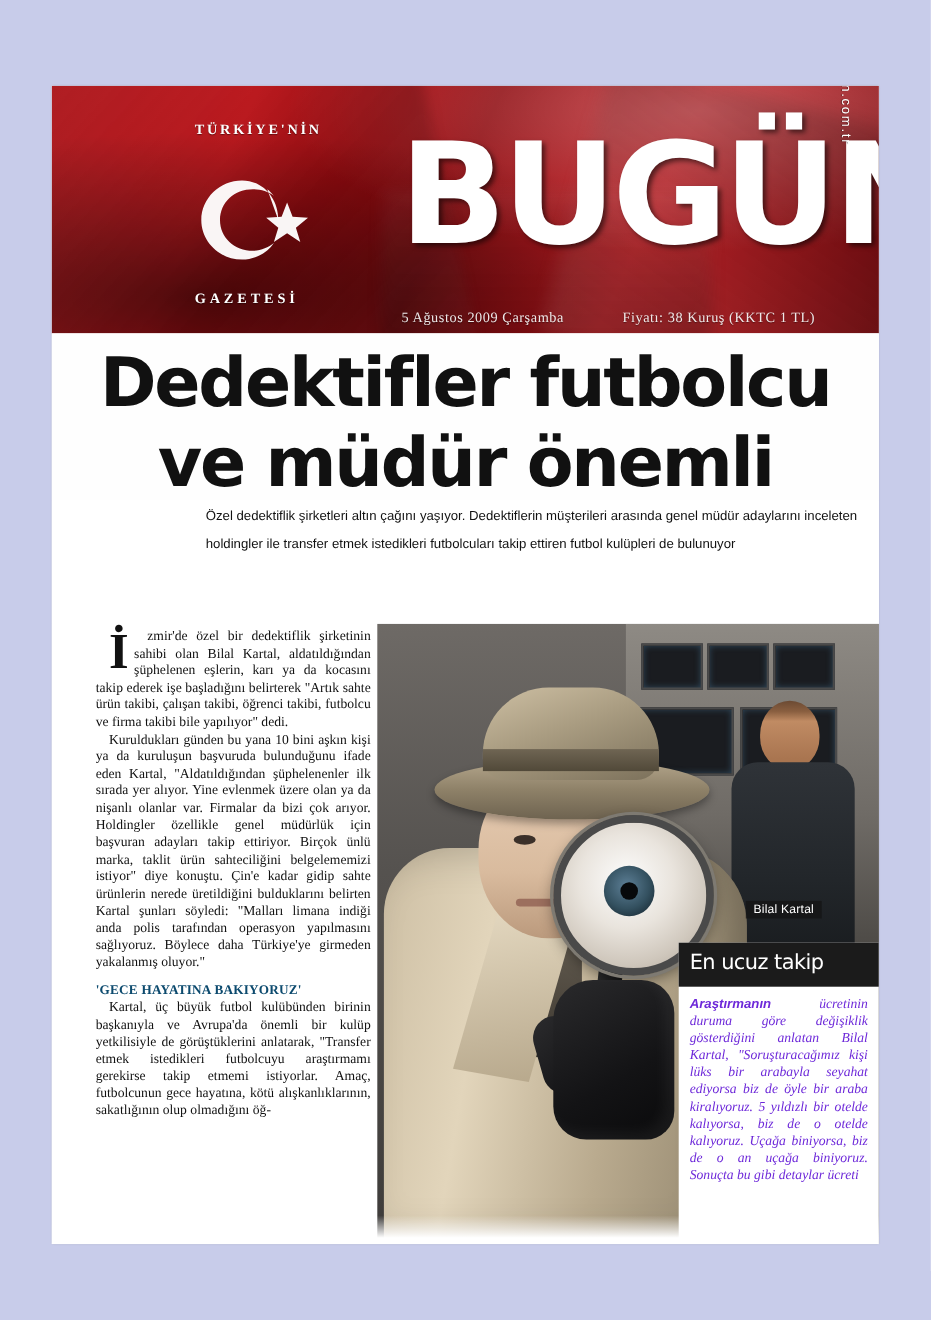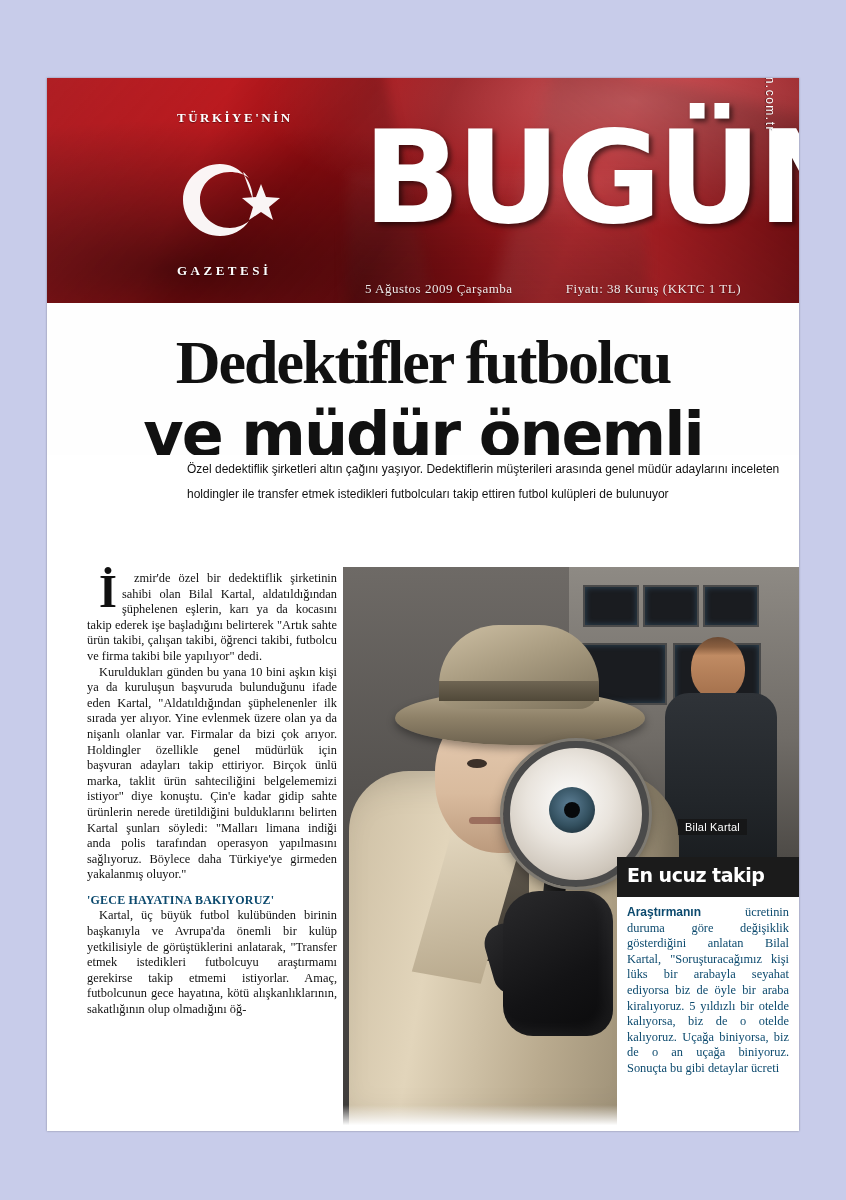--- a/index.html
+++ b/index.html
@@ -135,22 +135,21 @@
     width: 752px;
     text-align: center;
     font-family: "DejaVu Sans", sans-serif;
     font-weight: bold;
     color: #111111;
     letter-spacing: -2px;
   }
   .headline .l1 {
     font-size: 62px;
     line-height: 74px;
-    padding-top: 22px;
-    font-family: Liberation Serif, serif;
+    padding-top: 8px;
   }
   .headline .l2 {
     font-size: 62px;
     line-height: 72px;
   }
 
   
   .deck-zone {
     position: relative;
     width: 752px;
@@ -391,32 +390,33 @@
     position: absolute;
     right: 0; top: 290px;
     width: 182px;
     height: 274px;
     background: #fff;
   }
   .sidebox-head {
     background: #1b1b1b;
     color: #ffffff;
     font-family: "DejaVu Sans", sans-serif;
-    font-weight: bold;
+    font-weight: normal;
     padding: 7px 8px 10px 10px;
   }
   .sidebox-head .t1 { font-size: 19px; line-height: 23px; letter-spacing: -.5px; }
   .sidebox-head .t2 { font-size: 22px; line-height: 26px; color: #e8b32a; letter-spacing: -.5px; }
   .sidebox-body {
     padding: 8px 10px 0 10px;
     font-family: "Liberation Serif", serif;
     font-size: 12.4px;
     line-height: 15.6px;
-    color: #0c4a6e;
+    color: #6d28d9;
     text-align: justify;
+    font-style: italic;
   }
   .sidebox-body b { font-family: "Liberation Sans", sans-serif; font-size: 12px; }
 
   .fade-bottom {
     position: absolute;
     left: 0; bottom: 0; width: 752px; height: 26px;
     background: linear-gradient(180deg, rgba(255,255,255,0) 0%, #ffffff 78%);
     pointer-events: none;
   }
 </style>

